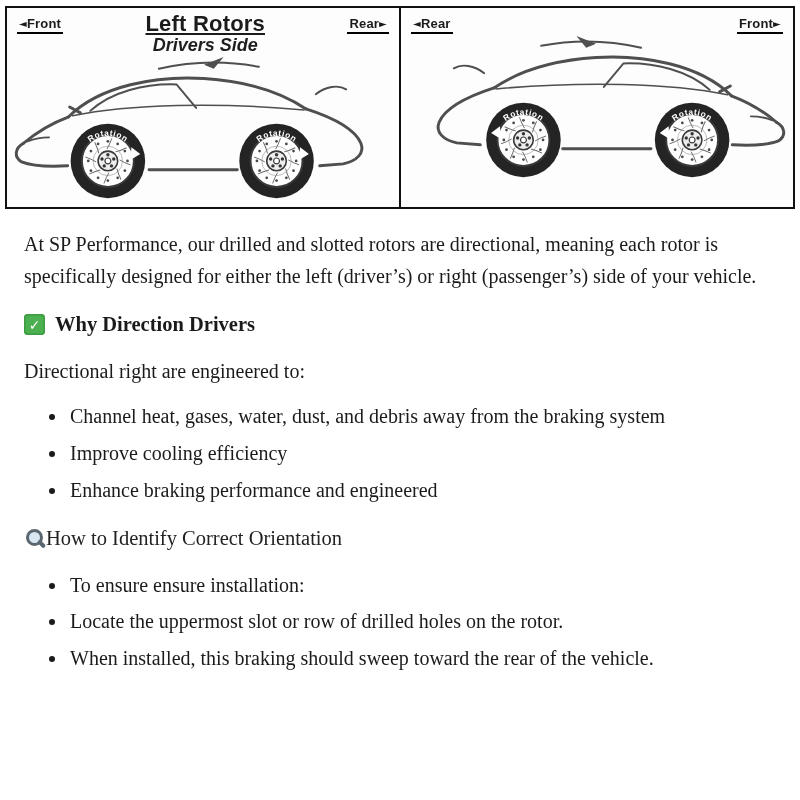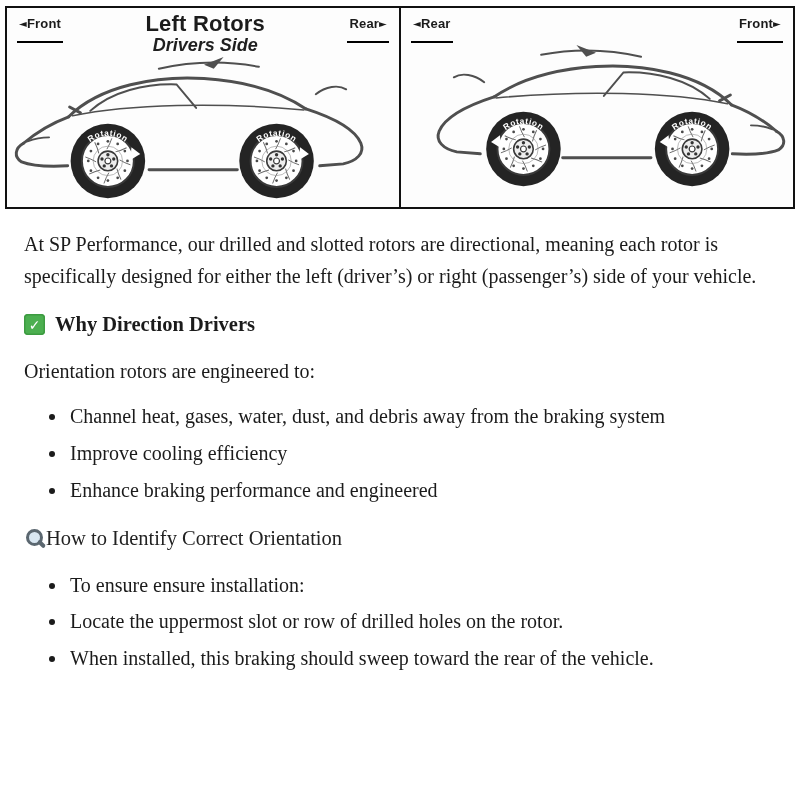--- a/index.html
+++ b/index.html
@@ -19,26 +19,26 @@
   }
   .panel { flex:1; min-width:0; padding-top:4px; }
   .panel + .panel { border-left:2.5px solid #111; }
   .panel-header {
     display:flex; justify-content:space-between; align-items:flex-start;
     padding:2px 10px 0 10px;
     font-family:"Liberation Sans", sans-serif;
   }
   .dir-label {
     font-weight:bold; font-size:13px; white-space:nowrap;
-    border-bottom:2px solid #000; padding:0 2px 10px 2px;
+    border-bottom:2px solid #000; padding:0 2px 1px 2px;
     letter-spacing:.2px; margin-top:2px;
   }
   .arr { font-family:"DejaVu Sans", sans-serif; font-size:10px; vertical-align:1px; }
   .panel-titles { text-align:center; line-height:1.08; margin-top:-2px; }
-  .panel-title { display:block; font-size:22px; font-weight:bold; letter-spacing:.2px; }
+  .panel-title { display:block; font-size:22px; font-weight:bold; letter-spacing:.2px;text-decoration:underline; }
   .panel-subtitle { display:block; font-size:18px; font-weight:bold; font-style:italic; color:#1f1f1f; }
   .car-svg { display:block; width:100%; height:152px; }
   .rot { fill:#fff; font:bold 8.5px "Liberation Sans", sans-serif; letter-spacing:.6px; }
   .rot-arrow { fill:#fff; }
 
   
   .content { padding:10px 28px 0 24px; font-size:20px; line-height:1.58; }
   .para { margin-bottom:14px; }
   h2 { font-size:20.5px; }
   .h-check {
@@ -178,21 +178,21 @@
 <div class="content">
   <p class="para">At SP Performance, our drilled and slotted rotors are directional, meaning each rotor is specifically designed for either the left (driver’s) or right (passenger’s) side of your vehicle.</p>
 
   <h2 class="h-check">
     <span class="check-box">
         <span>✓</span>
       </span>
     <span>Why Direction Drivers</span>
   </h2>
 
-  <p class="para">Orientation rotors are engineered to:</p>
+  <p class="para">Directional right are engineered to:</p>
 
   <ul>
     <li>Channel heat, gases, water, dust, and debris away from the braking system</li>
     <li>Improve cooling efficiency</li>
     <li>Enhance braking performance and engineered</li>
   </ul>
 
   <h2 class="h-mag">
     <span class="mag"></span>
     <span>How to Identify Correct Orientation</span>

